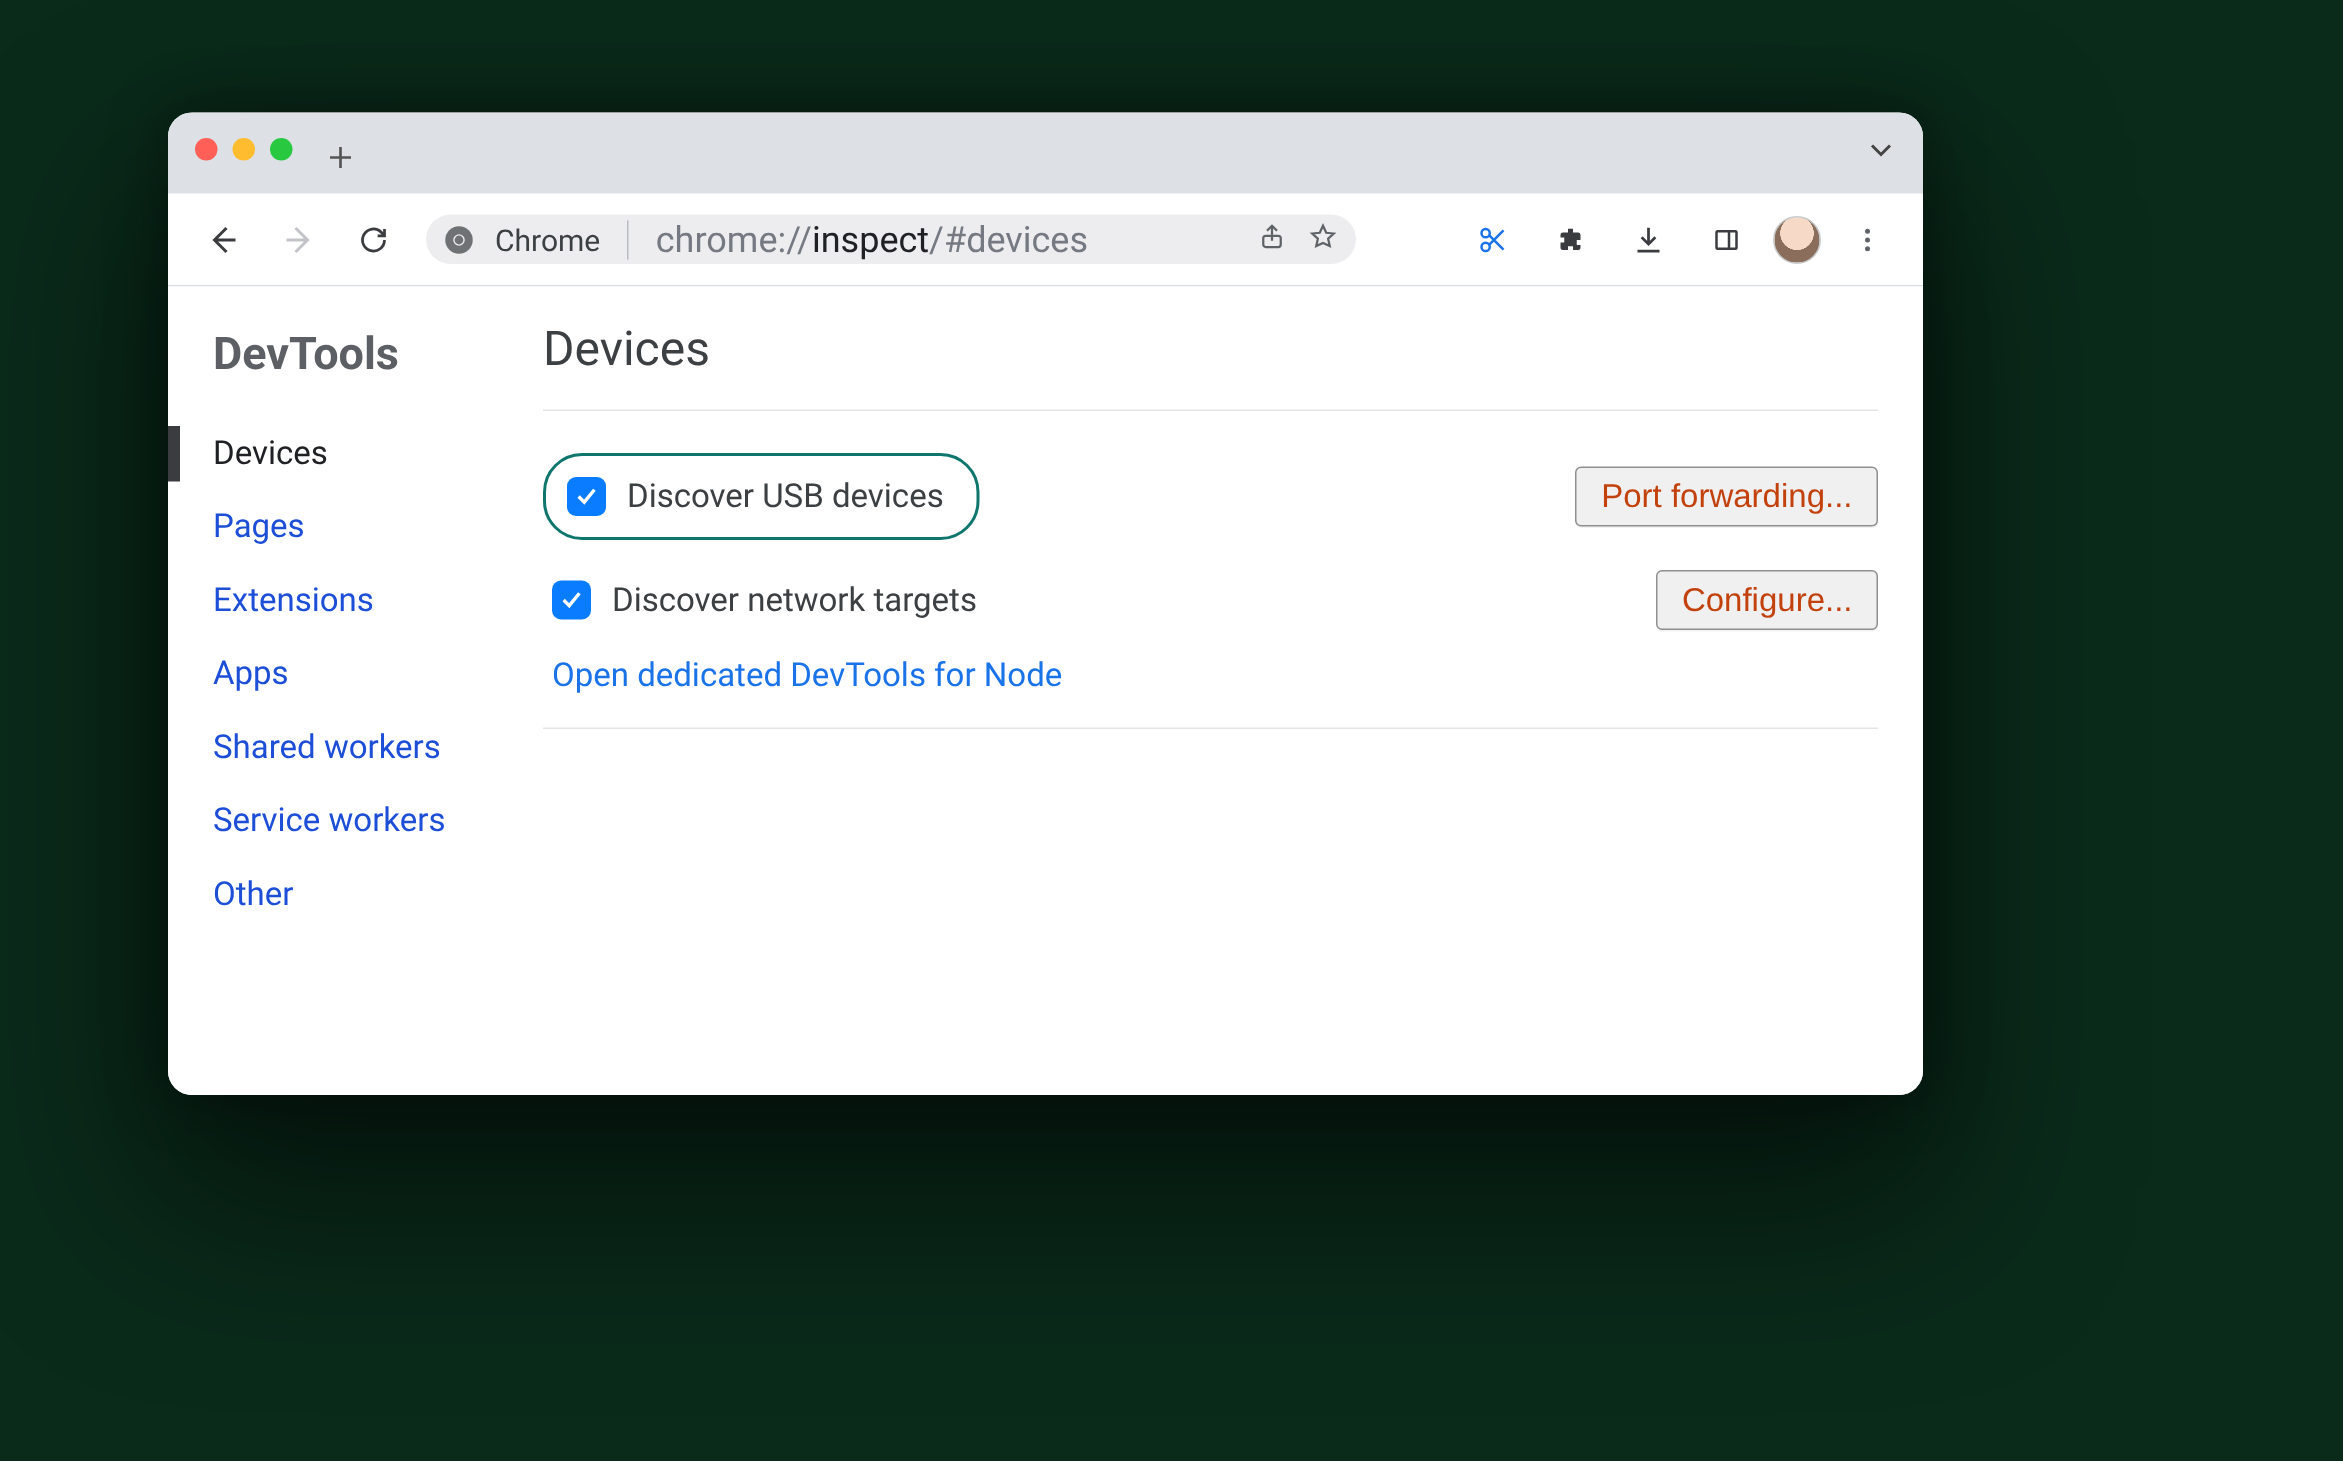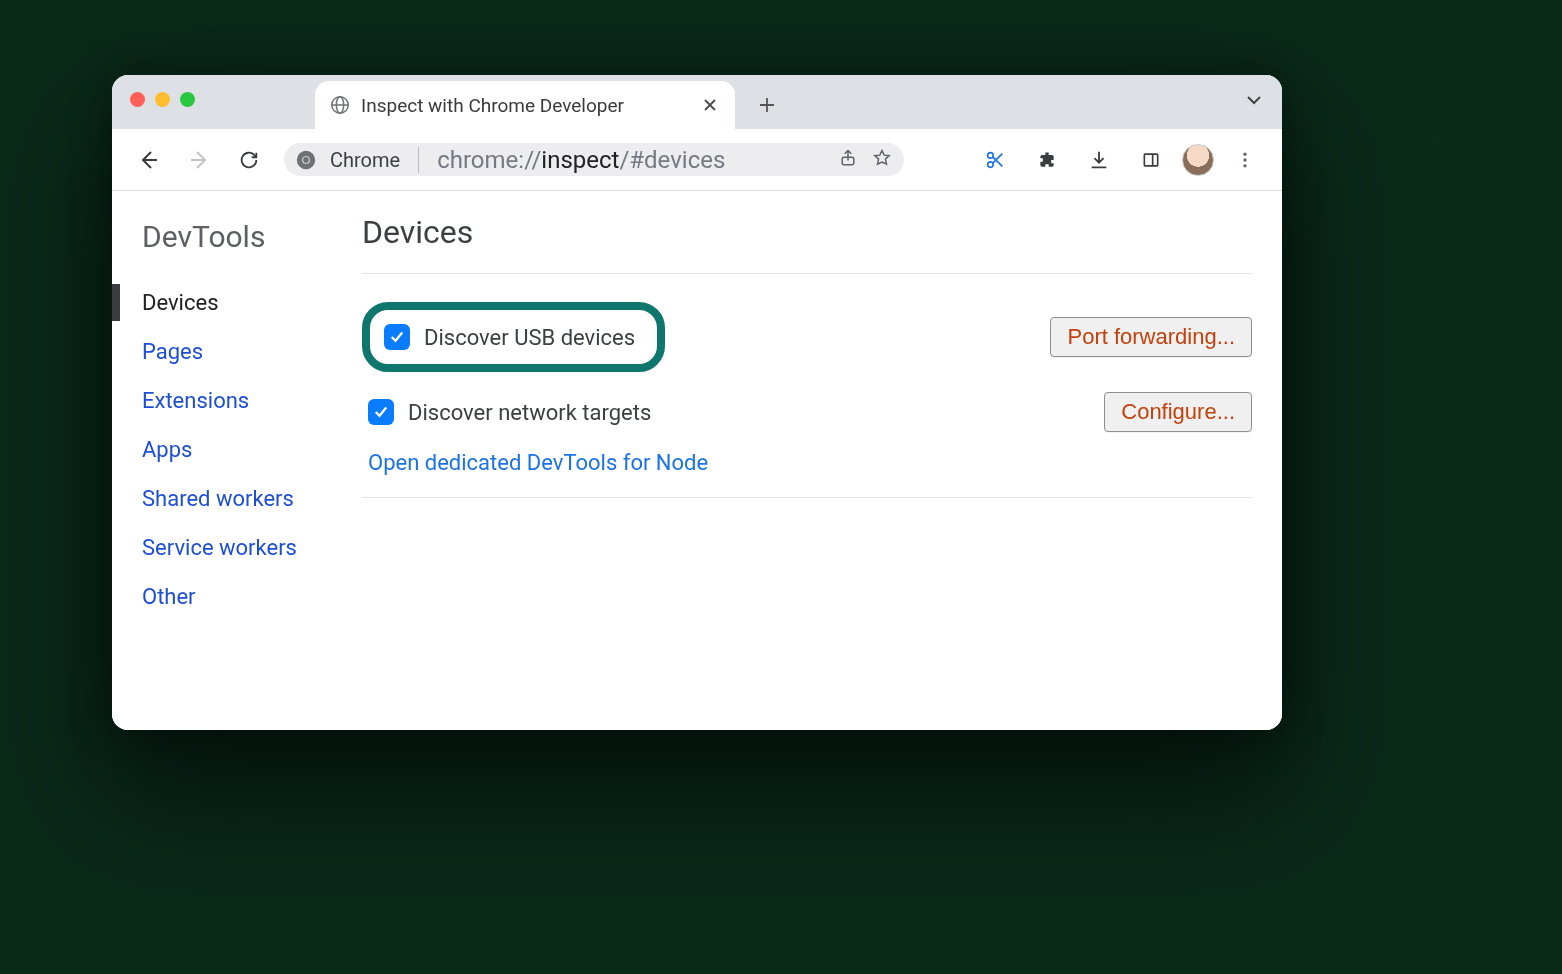--- a/index.html
+++ b/index.html
@@ -109,34 +109,34 @@
   .omnibox .end-icons { display:flex; gap:14px; color:#5f6368; }
   .toolbar .right-icons { display:flex; align-items:center; gap:10px; margin-left:auto; }
   .avatar {
     width:32px; height:32px; border-radius:50%;
     background: radial-gradient(circle at 50% 35%, #f7d9c7 0 45%, #8a6e5b 46% 100%);
     border:1px solid #c9cacc;
   }
   
   .content { flex:1; display:flex; background:#fff; }
   .sidebar { width: 250px; padding: 28px 0 0 30px; position:relative; }
-  .side-title { font-size: 30px; color:#5c6064; font-weight:400; margin-bottom: 24px; }
+  .side-title { font-size: 30px; color:#5c6064; font-weight:700; margin-bottom: 24px; }
   .side-item { font-size: 22px; color:#1d4ed8; padding: 12px 0; cursor:pointer; }
   .side-item.active { color:#202124; position:relative; }
   .side-item.active::before {
     content:""; position:absolute; left:-30px; top:6px; bottom:6px; width:8px; background:#3a3c3f;
   }
   .main { flex:1; padding: 22px 30px 0 0; }
   .page-title { font-size: 32px; color:#3c4043; font-weight:400; margin-bottom: 22px; }
   .hr { height:1px; background:#e3e5e8; margin-bottom: 18px; }
   .row { display:flex; align-items:center; padding: 10px 0; }
   .row .right { margin-left:auto; }
   .checkwrap { display:flex; align-items:center; gap:14px; }
   .highlight {
-    border: 8px solid #0f766e;
+    border: 2px solid #0f766e;
     border-radius: 26px;
     padding: 14px 22px 14px 14px;
     display:inline-flex;
   }
   .checkbox {
     width:26px; height:26px; border-radius:6px; background:#0a7cff;
     display:flex; align-items:center; justify-content:center; color:#fff; cursor:pointer;
     flex-shrink:0;
   }
   .checkbox svg { width:18px; height:18px; }
@@ -154,35 +154,20 @@
 </head>
 <body>
 
 <div class="window">
 
   <div class="titlebar">
     <div class="traffic-lights">
       <div class="light red"></div>
       <div class="light yellow"></div>
       <div class="light green"></div>
-    </div>
-    <div class="tab">
-      <span class="favicon">
-        <svg width="22" height="22" viewBox="0 0 24 24" fill="none" stroke="#6f7275" stroke-width="1.6">
-          <circle cx="12" cy="12" r="9"></circle>
-          <ellipse cx="12" cy="12" rx="4" ry="9"></ellipse>
-          <path d="M3 12h18"></path>
-        </svg>
-      </span>
-      <span class="tab-title">Inspect with Chrome Developer</span>
-      <span class="tab-close">
-        <svg width="14" height="14" viewBox="0 0 14 14" stroke="#4a4a4a" stroke-width="1.8">
-            <path d="M2 2l10 10M12 2L2 12"></path>
-          </svg>
-      </span>
     </div>
     <div class="new-tab">
       <svg width="18" height="18" viewBox="0 0 18 18" stroke="#555" stroke-width="1.8">
           <path d="M9 2v14M2 9h14"></path>
         </svg>
     </div>
     <div class="tabs-dropdown">
       <svg width="20" height="20" viewBox="0 0 20 20" fill="none" stroke="#444" stroke-width="2">
           <path d="M4 7l6 6 6-6"></path>
         </svg>

